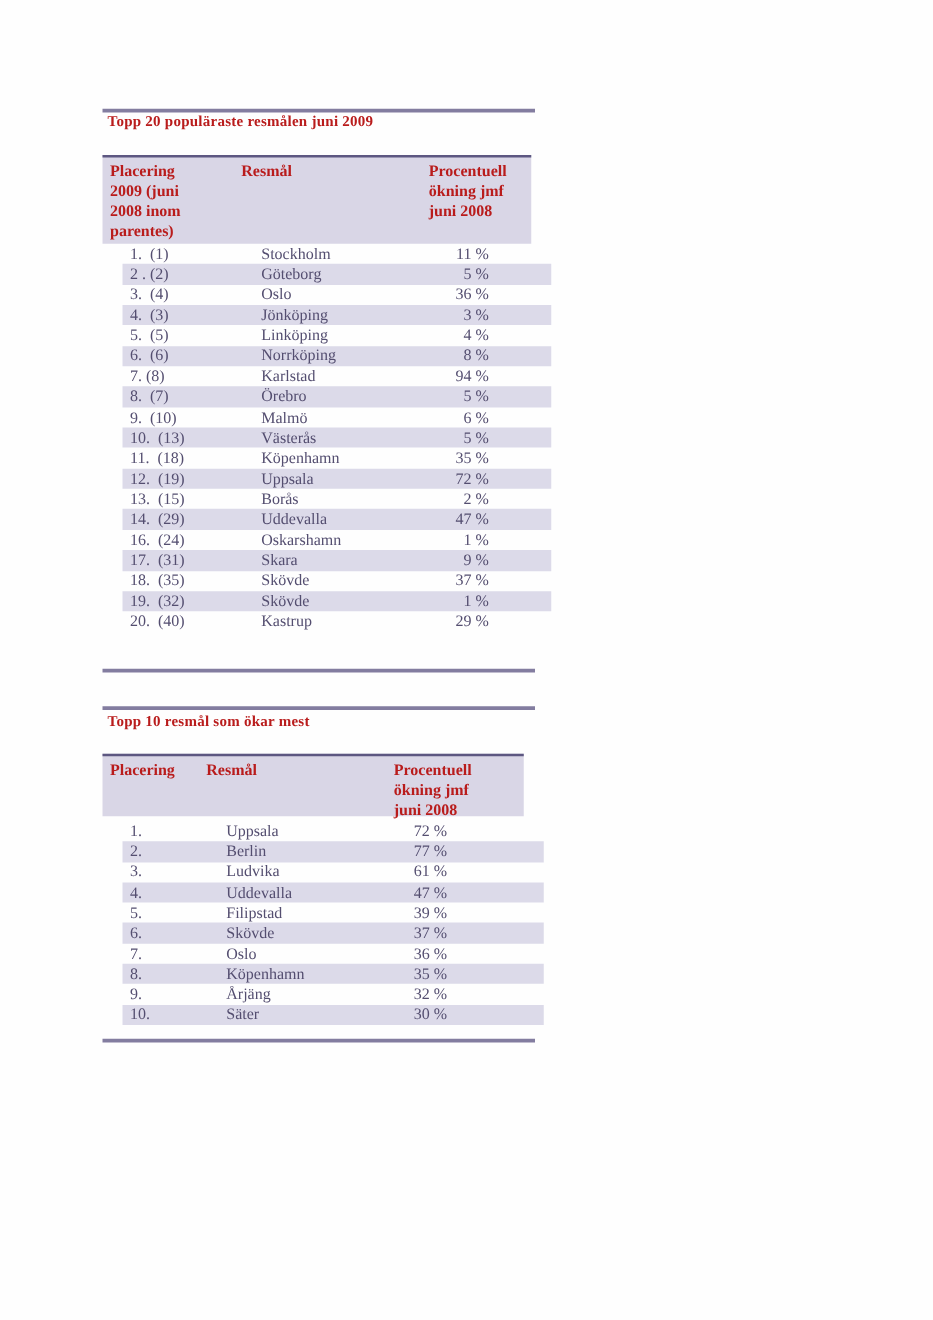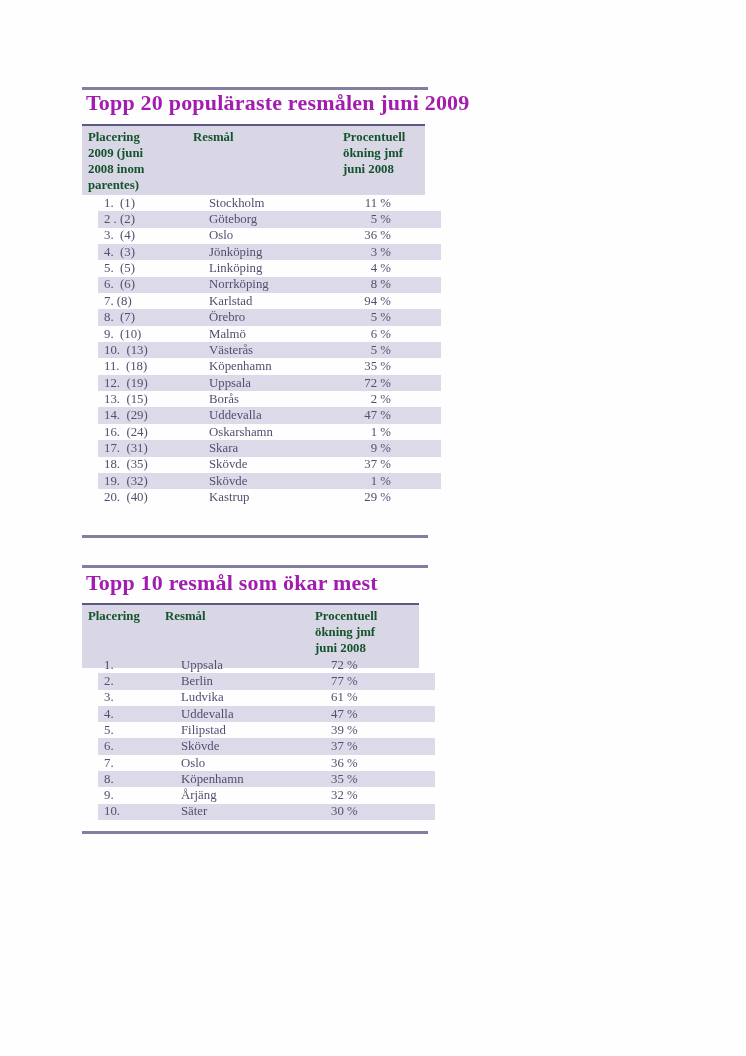--- a/index.html
+++ b/index.html
@@ -23,52 +23,52 @@
     background: #837da0;
   }
   #rule-top1    { top: 87px; }
   #rule-bottom1 { top: 535px; }
   #rule-top2    { top: 565px; }
   #rule-bottom2 { top: 831px; }
 
   .section-title {
     position: absolute;
     left: 86px;
-    font-size: 22px;
+    font-size: 12px;
     font-weight: bold;
-    color: #a21caf;
+    color: #b91c1c;
     letter-spacing: 0.2px;
     white-space: nowrap;
   }
   #title1 { top: 90px; }
   #title2 { top: 570px; }
 
   .thead {
     position: absolute;
     left: 82px;
     box-sizing: border-box;
     border-top: 2.8px solid #5d5781;
     background: #d9d6e6;
     display: grid;
     padding: 3px 0 0 6px;
     font-weight: bold;
     font-size: 12.8px;
     line-height: 16px;
-    color: #14532d;
+    color: #b91c1c;
   }
   #thead1 {
     top: 124px;
     width: 343px;
     height: 71px;
     grid-template-columns: 105px 150px 1fr;
   }
   #thead2 {
     top: 603px;
     width: 337px;
-    height: 65px;
+    height: 50px;
     grid-template-columns: 77px 150px 1fr;
     text-decoration: underline;
   }
   .hcell span { display: inline-block; }
   #thead1 .h0 span { max-width: 68px; }
   #thead1 .h2 span { max-width: 76px; }
   #thead2 .h2 span { max-width: 76px; }
 
   .tbody {
     position: absolute;

